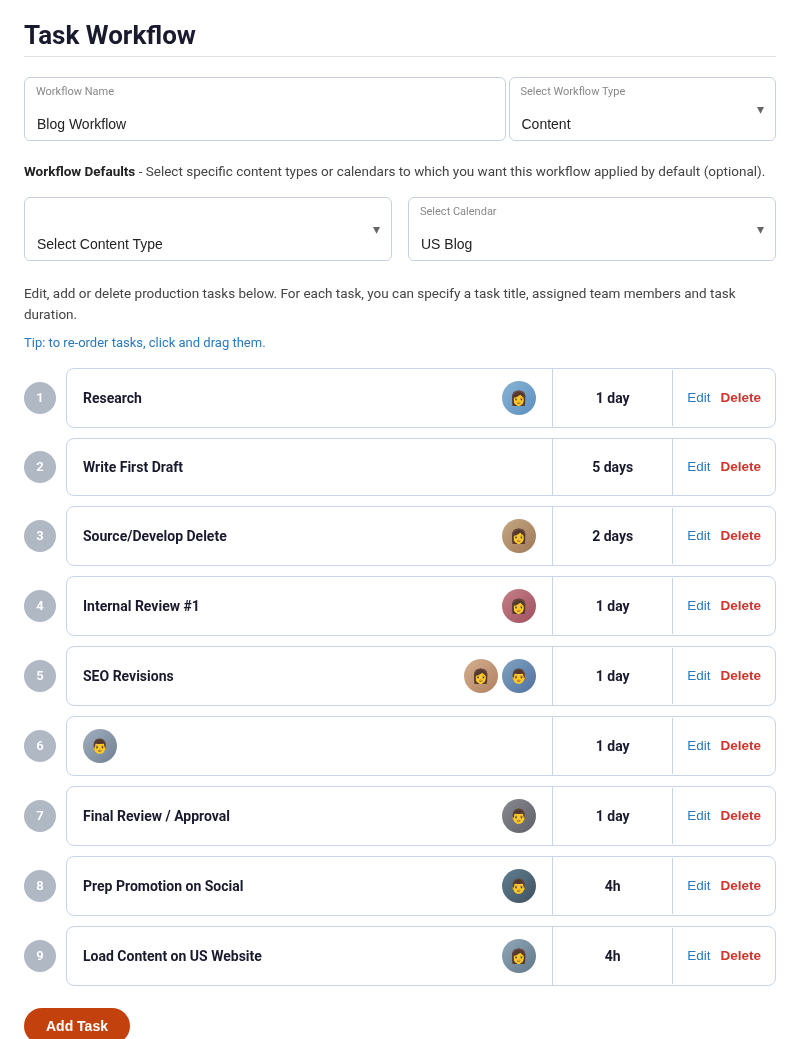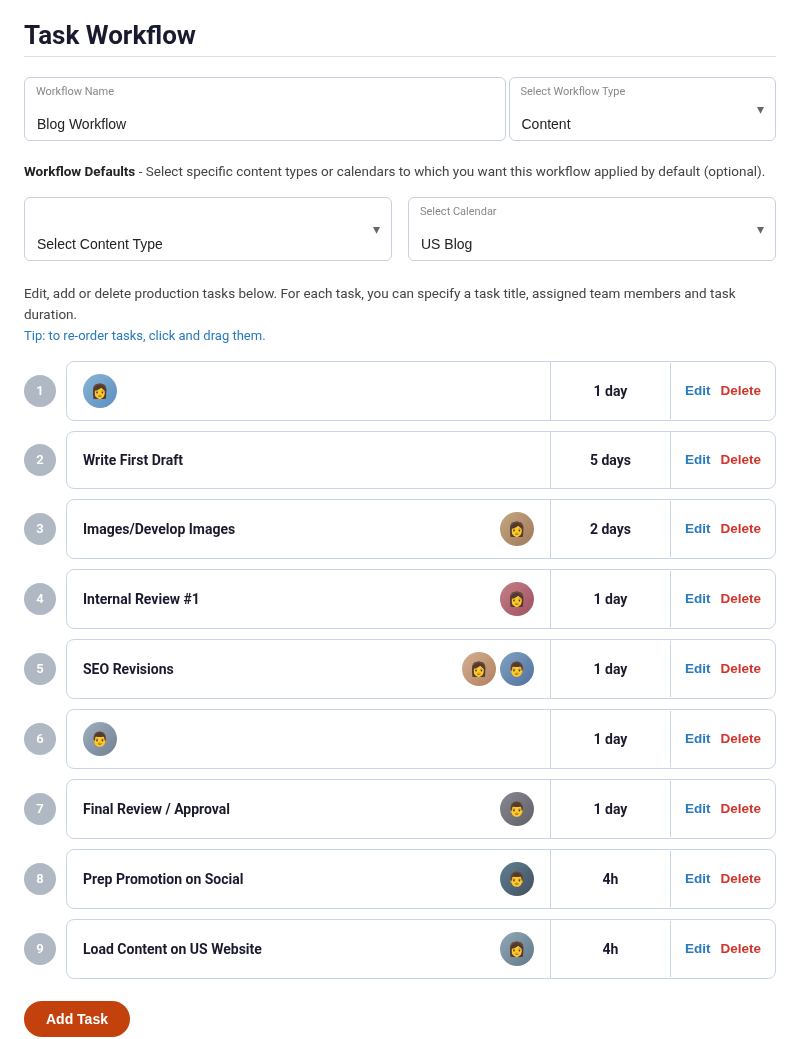--- a/index.html
+++ b/index.html
@@ -96,21 +96,21 @@
       display: flex;
       gap: 16px;
       margin-bottom: 22px;
     }
 
     .defaults-row .form-field { flex: 1; }
 
     .instruction-text {
       font-size: 13.5px;
       color: #444;
-      margin-bottom: 4px;
+      margin-bottom: 11px;
       line-height: 1.5;
     }
 
     .tip-text {
       font-size: 13px;
       color: #2979bf;
       margin-bottom: 18px;
     }
 
     .tasks-list {
@@ -200,21 +200,21 @@
     .task-actions {
       display: flex;
       gap: 10px;
       padding: 12px 14px;
       align-items: center;
     }
 
     .edit-btn {
       color: #2979bf;
       font-size: 13.5px;
-      font-weight: 700;
+      font-weight: 400;
       cursor: pointer;
       background: none;
       border: none;
     }
 
     .delete-btn {
       color: #d0342c;
       font-size: 13.5px;
       font-weight: 600;
       cursor: pointer;
@@ -297,20 +297,21 @@
 
 <p class="instruction-text">Edit, add or delete production tasks below. For each task, you can specify a task title, assigned team members and task duration.</p>
 <p class="tip-text">Tip: to re-order tasks, click and drag them.</p>
 
 
 <div class="tasks-list" id="tasks-container">
     <div class="task-row">
       <div class="task-number">1</div>
       <div class="task-card">
         <div class="task-name-section">
+          <span class="task-name">Research</span>
           <div class="task-avatars">
             <div class="avatar av1">👩</div>
           </div>
         </div>
         <div class="task-duration-section">1 day</div>
         <div class="task-actions">
           <button class="edit-btn">Edit</button>
           <button class="delete-btn">Delete</button>
         </div>
       </div>
@@ -325,21 +326,21 @@
         <div class="task-actions">
           <button class="edit-btn">Edit</button>
           <button class="delete-btn">Delete</button>
         </div>
       </div>
     </div>
     <div class="task-row">
       <div class="task-number">3</div>
       <div class="task-card">
         <div class="task-name-section">
-          <span class="task-name">Images/Develop Images</span>
+          <span class="task-name">Source/Develop Delete</span>
           <div class="task-avatars">
             <div class="avatar av2">👩</div>
           </div>
         </div>
         <div class="task-duration-section">2 days</div>
         <div class="task-actions">
           <button class="edit-btn">Edit</button>
           <button class="delete-btn">Delete</button>
         </div>
       </div>

